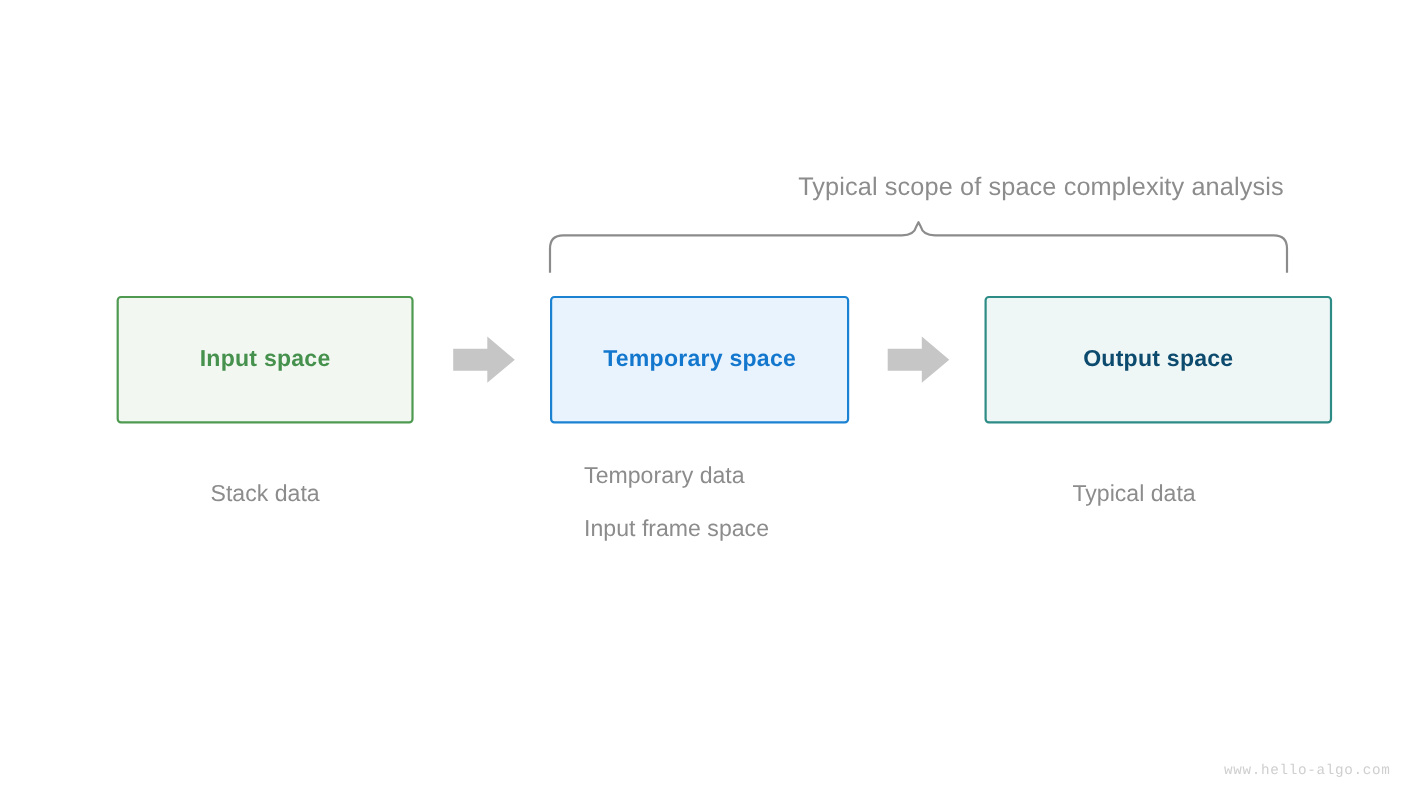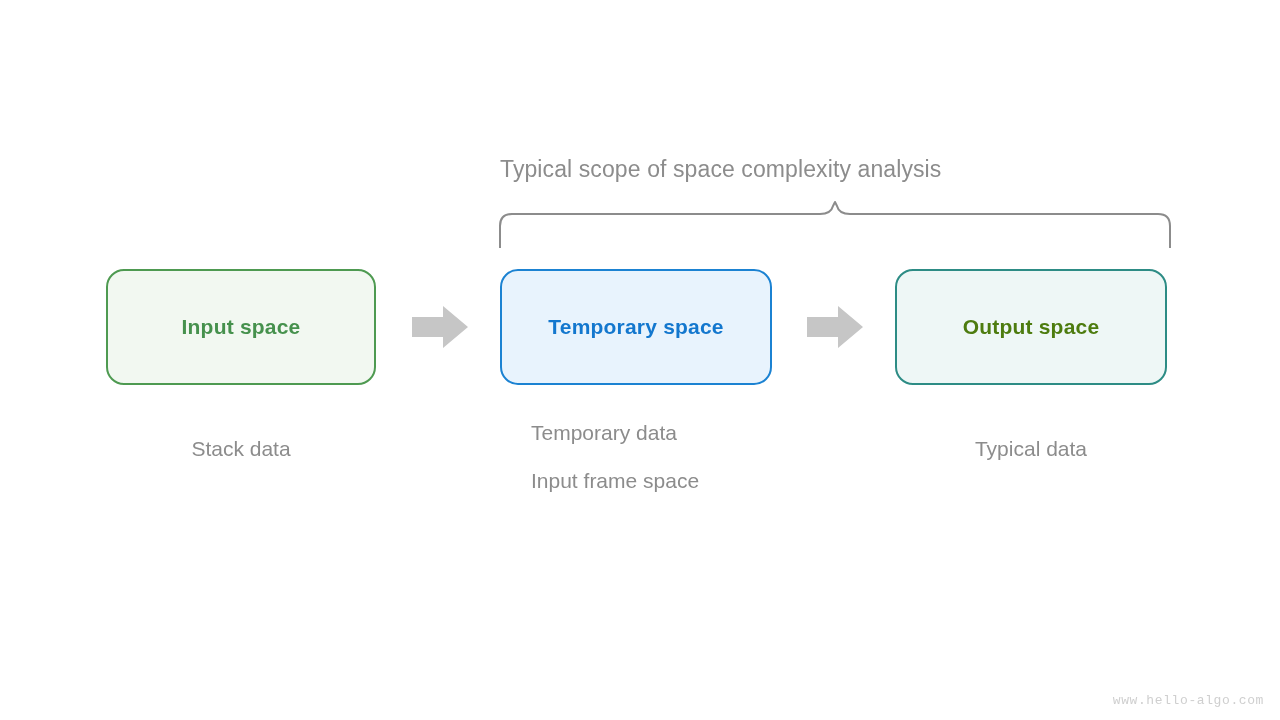--- a/index.html
+++ b/index.html
@@ -20,42 +20,42 @@
     position: absolute;
     inset: 0;
   }
 
   
   .scope-title {
     position: absolute;
     left: 500px;
     top: 156px;
     width: 667px;
-    text-align: left;
+    text-align: right;
     font-size: 23px;
     color: #8c8c8c;
     letter-spacing: 0.1px;
     white-space: nowrap;
   }
 
   
   .brace {
     position: absolute;
     left: 495px;
     top: 200px;
     width: 680px;
     height: 48px;
   }
 
   
   .box {
     position: absolute;
     top: 269px;
     height: 116px;
-    border-radius: 18px;
+    border-radius: 4px;
     border-style: solid;
     border-width: 2px;
     box-sizing: border-box;
     display: flex;
     align-items: center;
     justify-content: center;
     font-weight: bold;
     font-size: 21px;
     letter-spacing: 0.2px;
     white-space: nowrap;
@@ -73,24 +73,24 @@
     left: 500px;
     width: 272px;
     background: #e8f3fd;
     border-color: #1b82d2;
     color: #1377ce;
     text-align: center;
   }
 
   .box-output {
     left: 895px;
-    width: 272px;
+    width: 316px;
     background: #eef7f6;
     border-color: #2d8c85;
-    color: #4d7c0f;
+    color: #0c4a6e;
   }
 
   
   .arrow {
     position: absolute;
     top: 304px;
     width: 60px;
     height: 46px;
   }
   .arrow-1 { left: 410px; }

